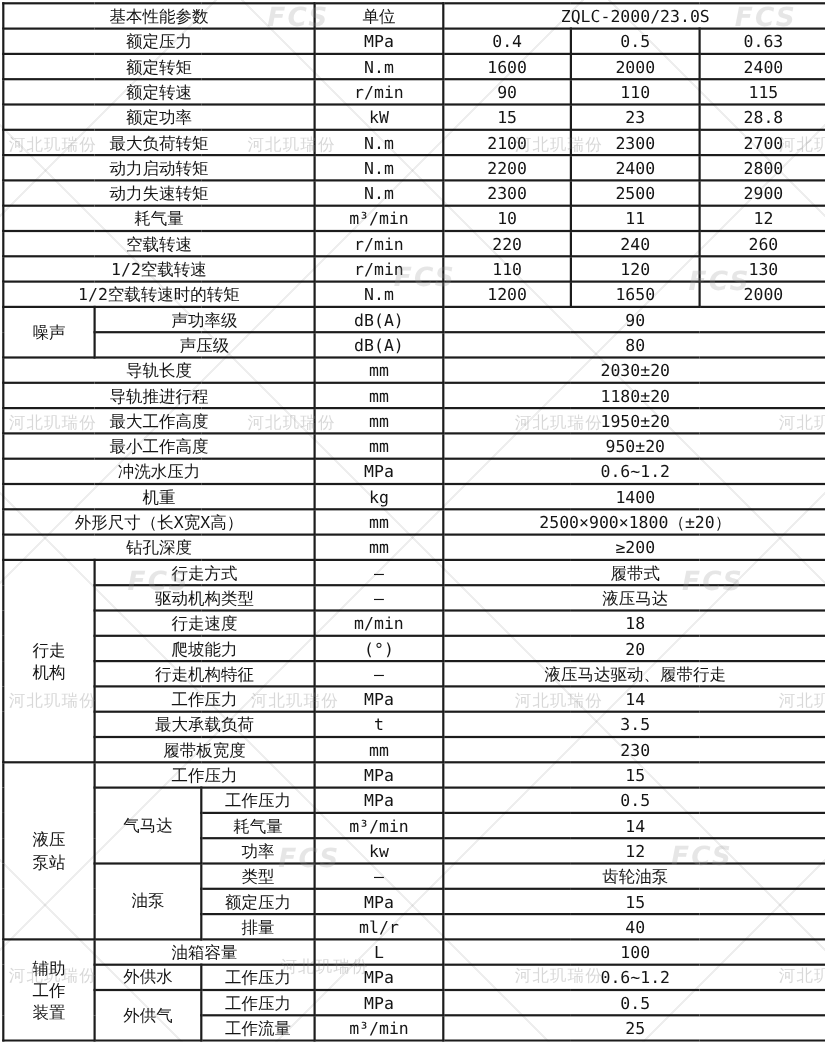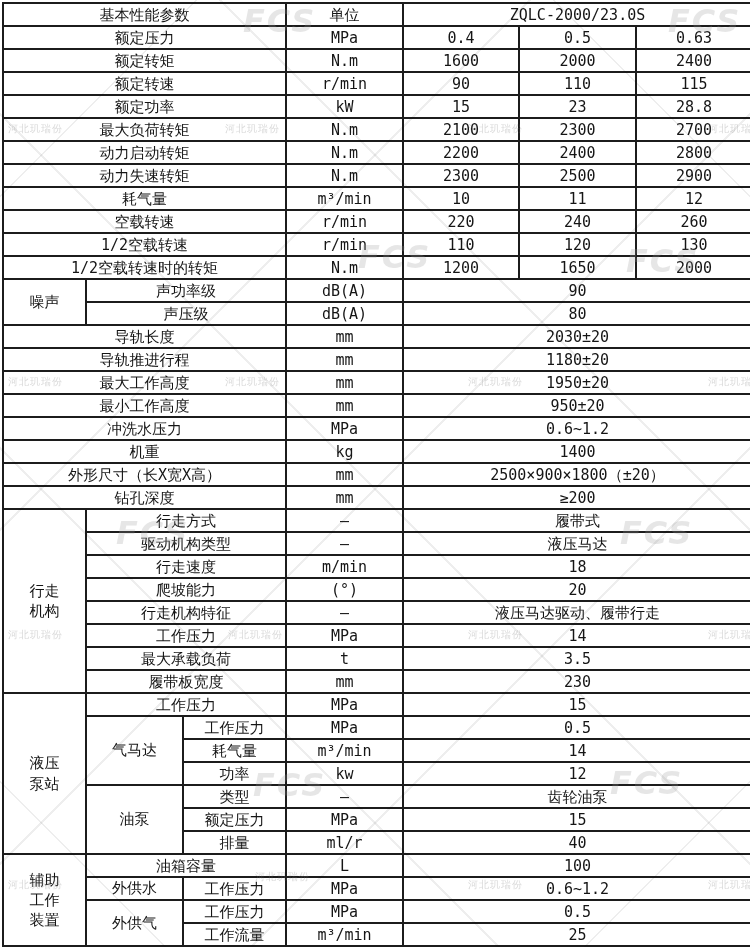--- a/index.html
+++ b/index.html
@@ -31,27 +31,27 @@
         transparent 0px, transparent 116px,
         rgba(0,0,0,0.065) 116px, rgba(0,0,0,0.065) 118px,
         transparent 118px, transparent 236px),
       repeating-linear-gradient(-45deg,
         transparent 0px, transparent 116px,
         rgba(0,0,0,0.065) 116px, rgba(0,0,0,0.065) 118px,
         transparent 118px, transparent 236px);
   }
   .wm-stamp{
     position:absolute;color:rgba(125,125,125,0.30);
-    font-size:10px;letter-spacing:1px;filter:blur(0.5px);
+    font-size:15px;letter-spacing:1px;filter:blur(0.5px);
     font-family:Liberation Mono, monospace;
     white-space:nowrap;
   }
   .wm-logo{
     position:absolute;color:rgba(150,150,150,0.24);
-    font-size:32px;font-weight:bold;font-style:italic;letter-spacing:2px;
+    font-size:24px;font-weight:bold;font-style:italic;letter-spacing:2px;
     font-family:"DejaVu Sans","Liberation Sans",sans-serif;
     filter:blur(0.4px);white-space:nowrap;
   }
 </style>
 </head>
 <body>
 
 <table>
   <colgroup>
     <col class="c1">

